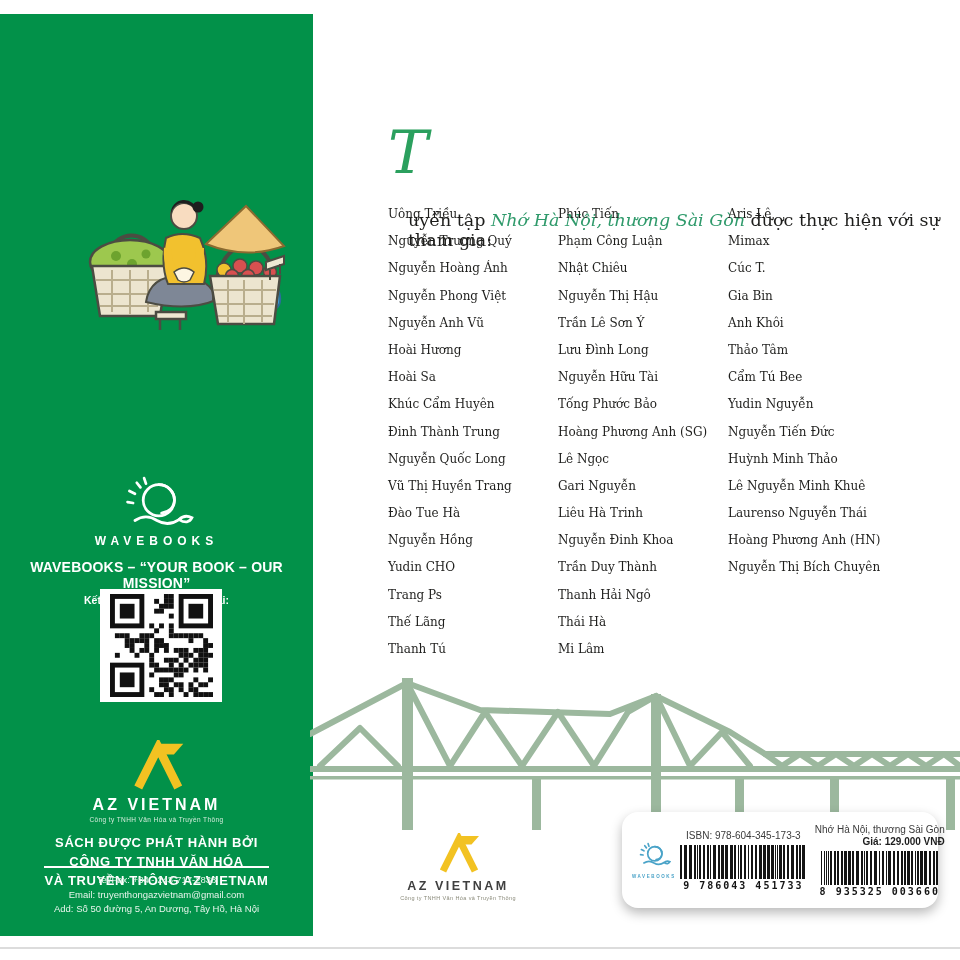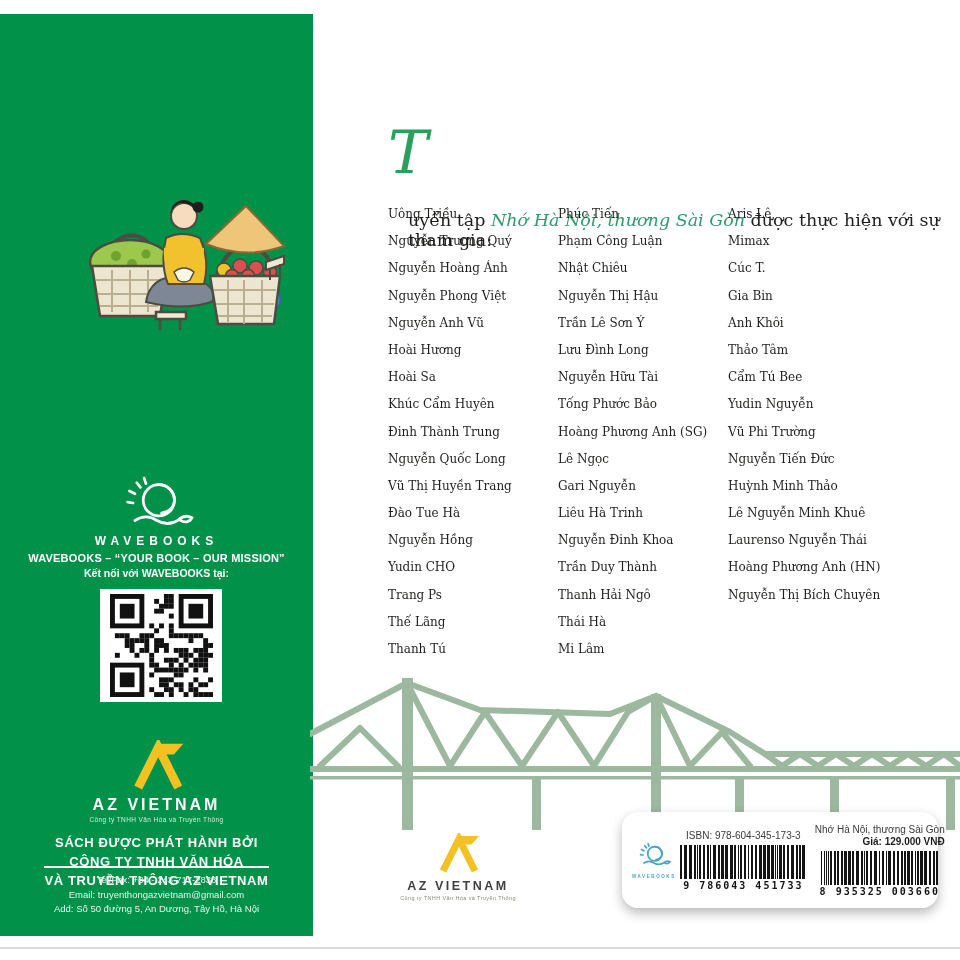--- a/index.html
+++ b/index.html
@@ -4,21 +4,21 @@
 <style>
   html,body{margin:0;padding:0;background:#fff;}
   .page{position:relative;width:960px;height:960px;background:#ffffff;overflow:hidden;
         font-family:"Liberation Sans",sans-serif;}
   
   .green-panel{position:absolute;left:0;top:14px;width:313px;height:922px;background:#029149;}
   .vendor-art{position:absolute;left:28px;top:130px;width:258px;height:188px;}
   .wb-block{position:absolute;left:0;top:460px;width:313px;text-align:center;color:#fff;}
   .wb-icon{display:block;margin:0 auto;}
   .wb-brand{font-size:12px;font-weight:bold;letter-spacing:5px;margin-top:2px;}
-  .wb-slogan{font-size:11px;font-weight:bold;margin-top:4px;letter-spacing:.2px;}
+  .wb-slogan{font-size:14px;font-weight:bold;margin-top:11px;letter-spacing:.2px;}
   .wb-connect{font-size:10.5px;font-weight:bold;margin-top:3px;}
   .qr-box{position:absolute;left:100px;top:575px;width:122px;height:113px;background:#fff;
           display:flex;align-items:center;justify-content:center;}
   .az-block{position:absolute;left:0;top:726px;width:313px;text-align:center;color:#fff;}
   .az-logo-name{font-size:16px;letter-spacing:3px;margin-top:2px;font-weight:bold;}
   .az-logo-sub{font-size:6.5px;color:#d6ecdc;letter-spacing:.4px;margin-top:2px;}
   .az-dist{font-size:13px;font-weight:bold;line-height:19px;margin-top:10px;letter-spacing:.6px;}
   .sb-divider{position:absolute;left:44px;top:852px;width:225px;height:2px;background:#ffffff;}
   .sb-contact{position:absolute;left:0;top:859px;width:313px;text-align:center;color:#e8f5ec;
               font-size:9.5px;line-height:14.5px;}
@@ -328,21 +328,20 @@
     </div>
   <div class="names col3">
       <div class="list-row">Aris Lê</div>
       <div class="list-row">Mimax</div>
       <div class="list-row">Cúc T.</div>
       <div class="list-row">Gia Bin</div>
       <div class="list-row">Anh Khôi</div>
       <div class="list-row">Thảo Tâm</div>
       <div class="list-row">Cẩm Tú Bee</div>
       <div class="list-row">Yudin Nguyễn</div>
-      <div class="list-row">Vũ Phi Trường</div>
       <div class="list-row">Nguyễn Tiến Đức</div>
       <div class="list-row">Huỳnh Minh Thảo</div>
       <div class="list-row">Lê Nguyễn Minh Khuê</div>
       <div class="list-row">Laurenso Nguyễn Thái</div>
       <div class="list-row">Hoàng Phương Anh (HN)</div>
       <div class="list-row">Nguyễn Thị Bích Chuyên</div>
     </div>
 
   <svg class="bridge" viewBox="0 0 650 164">
     <g stroke="#9cb89e" fill="none" stroke-width="6" stroke-linejoin="round" stroke-linecap="round">

